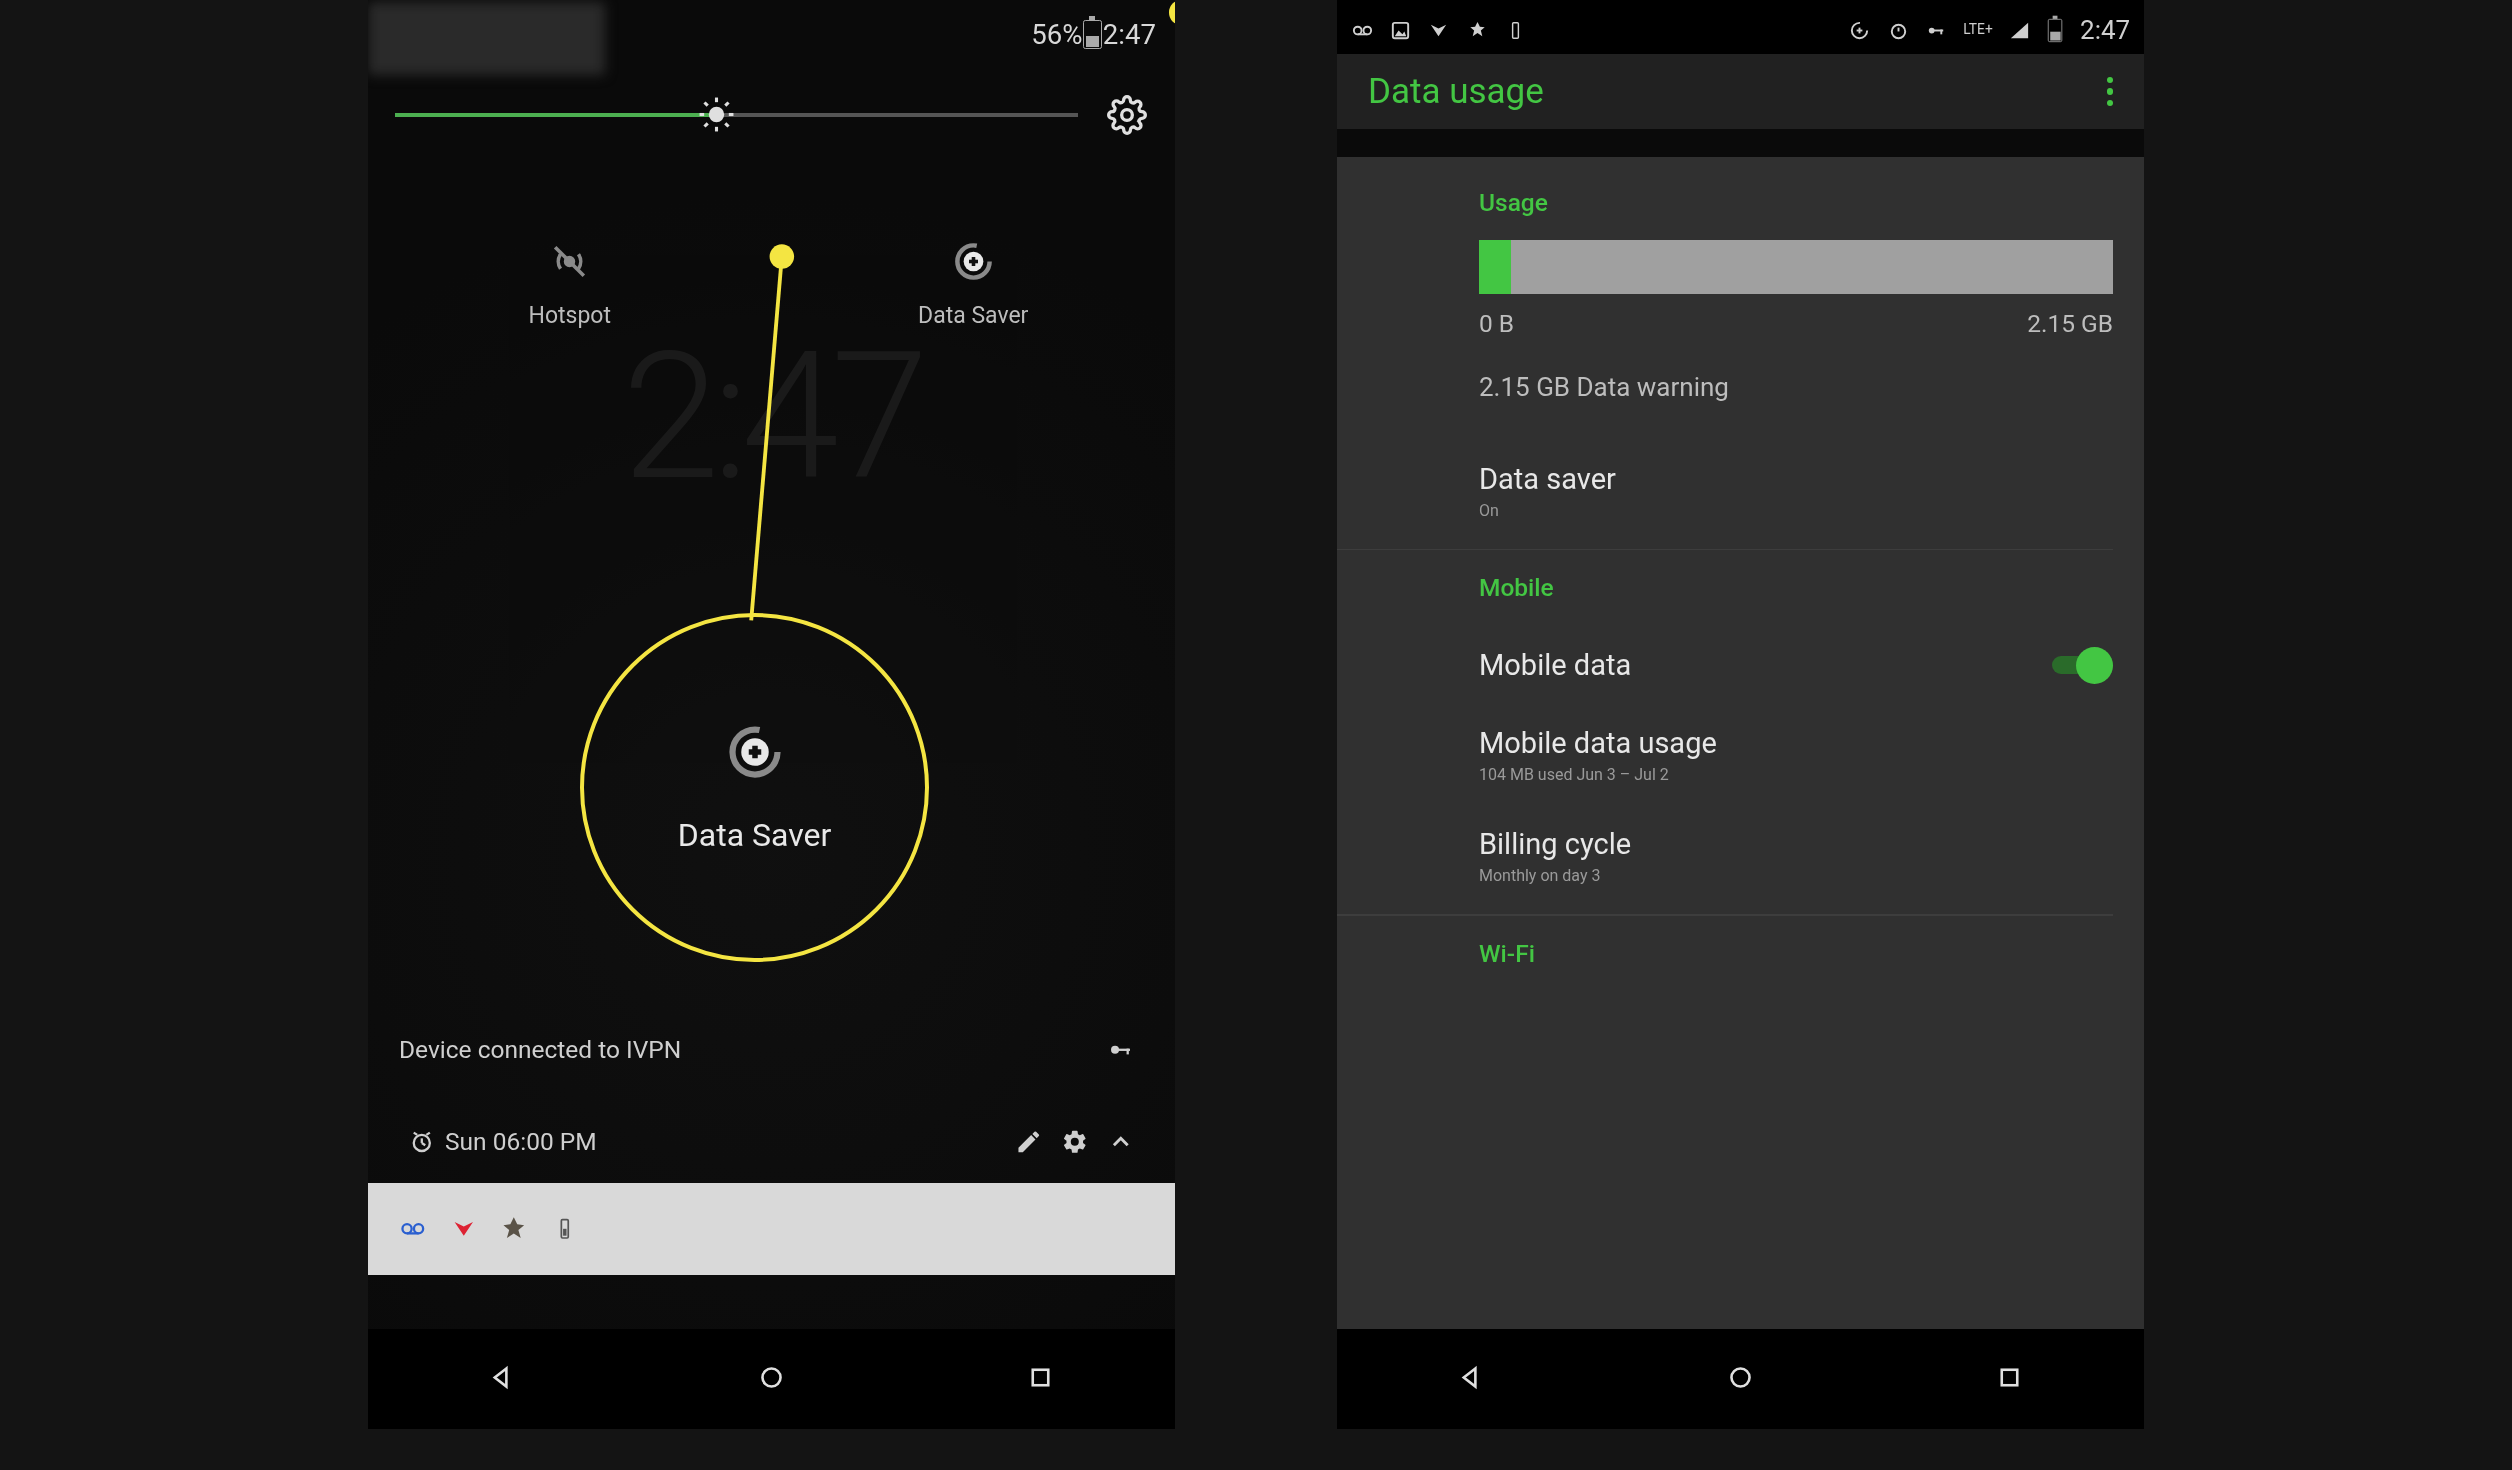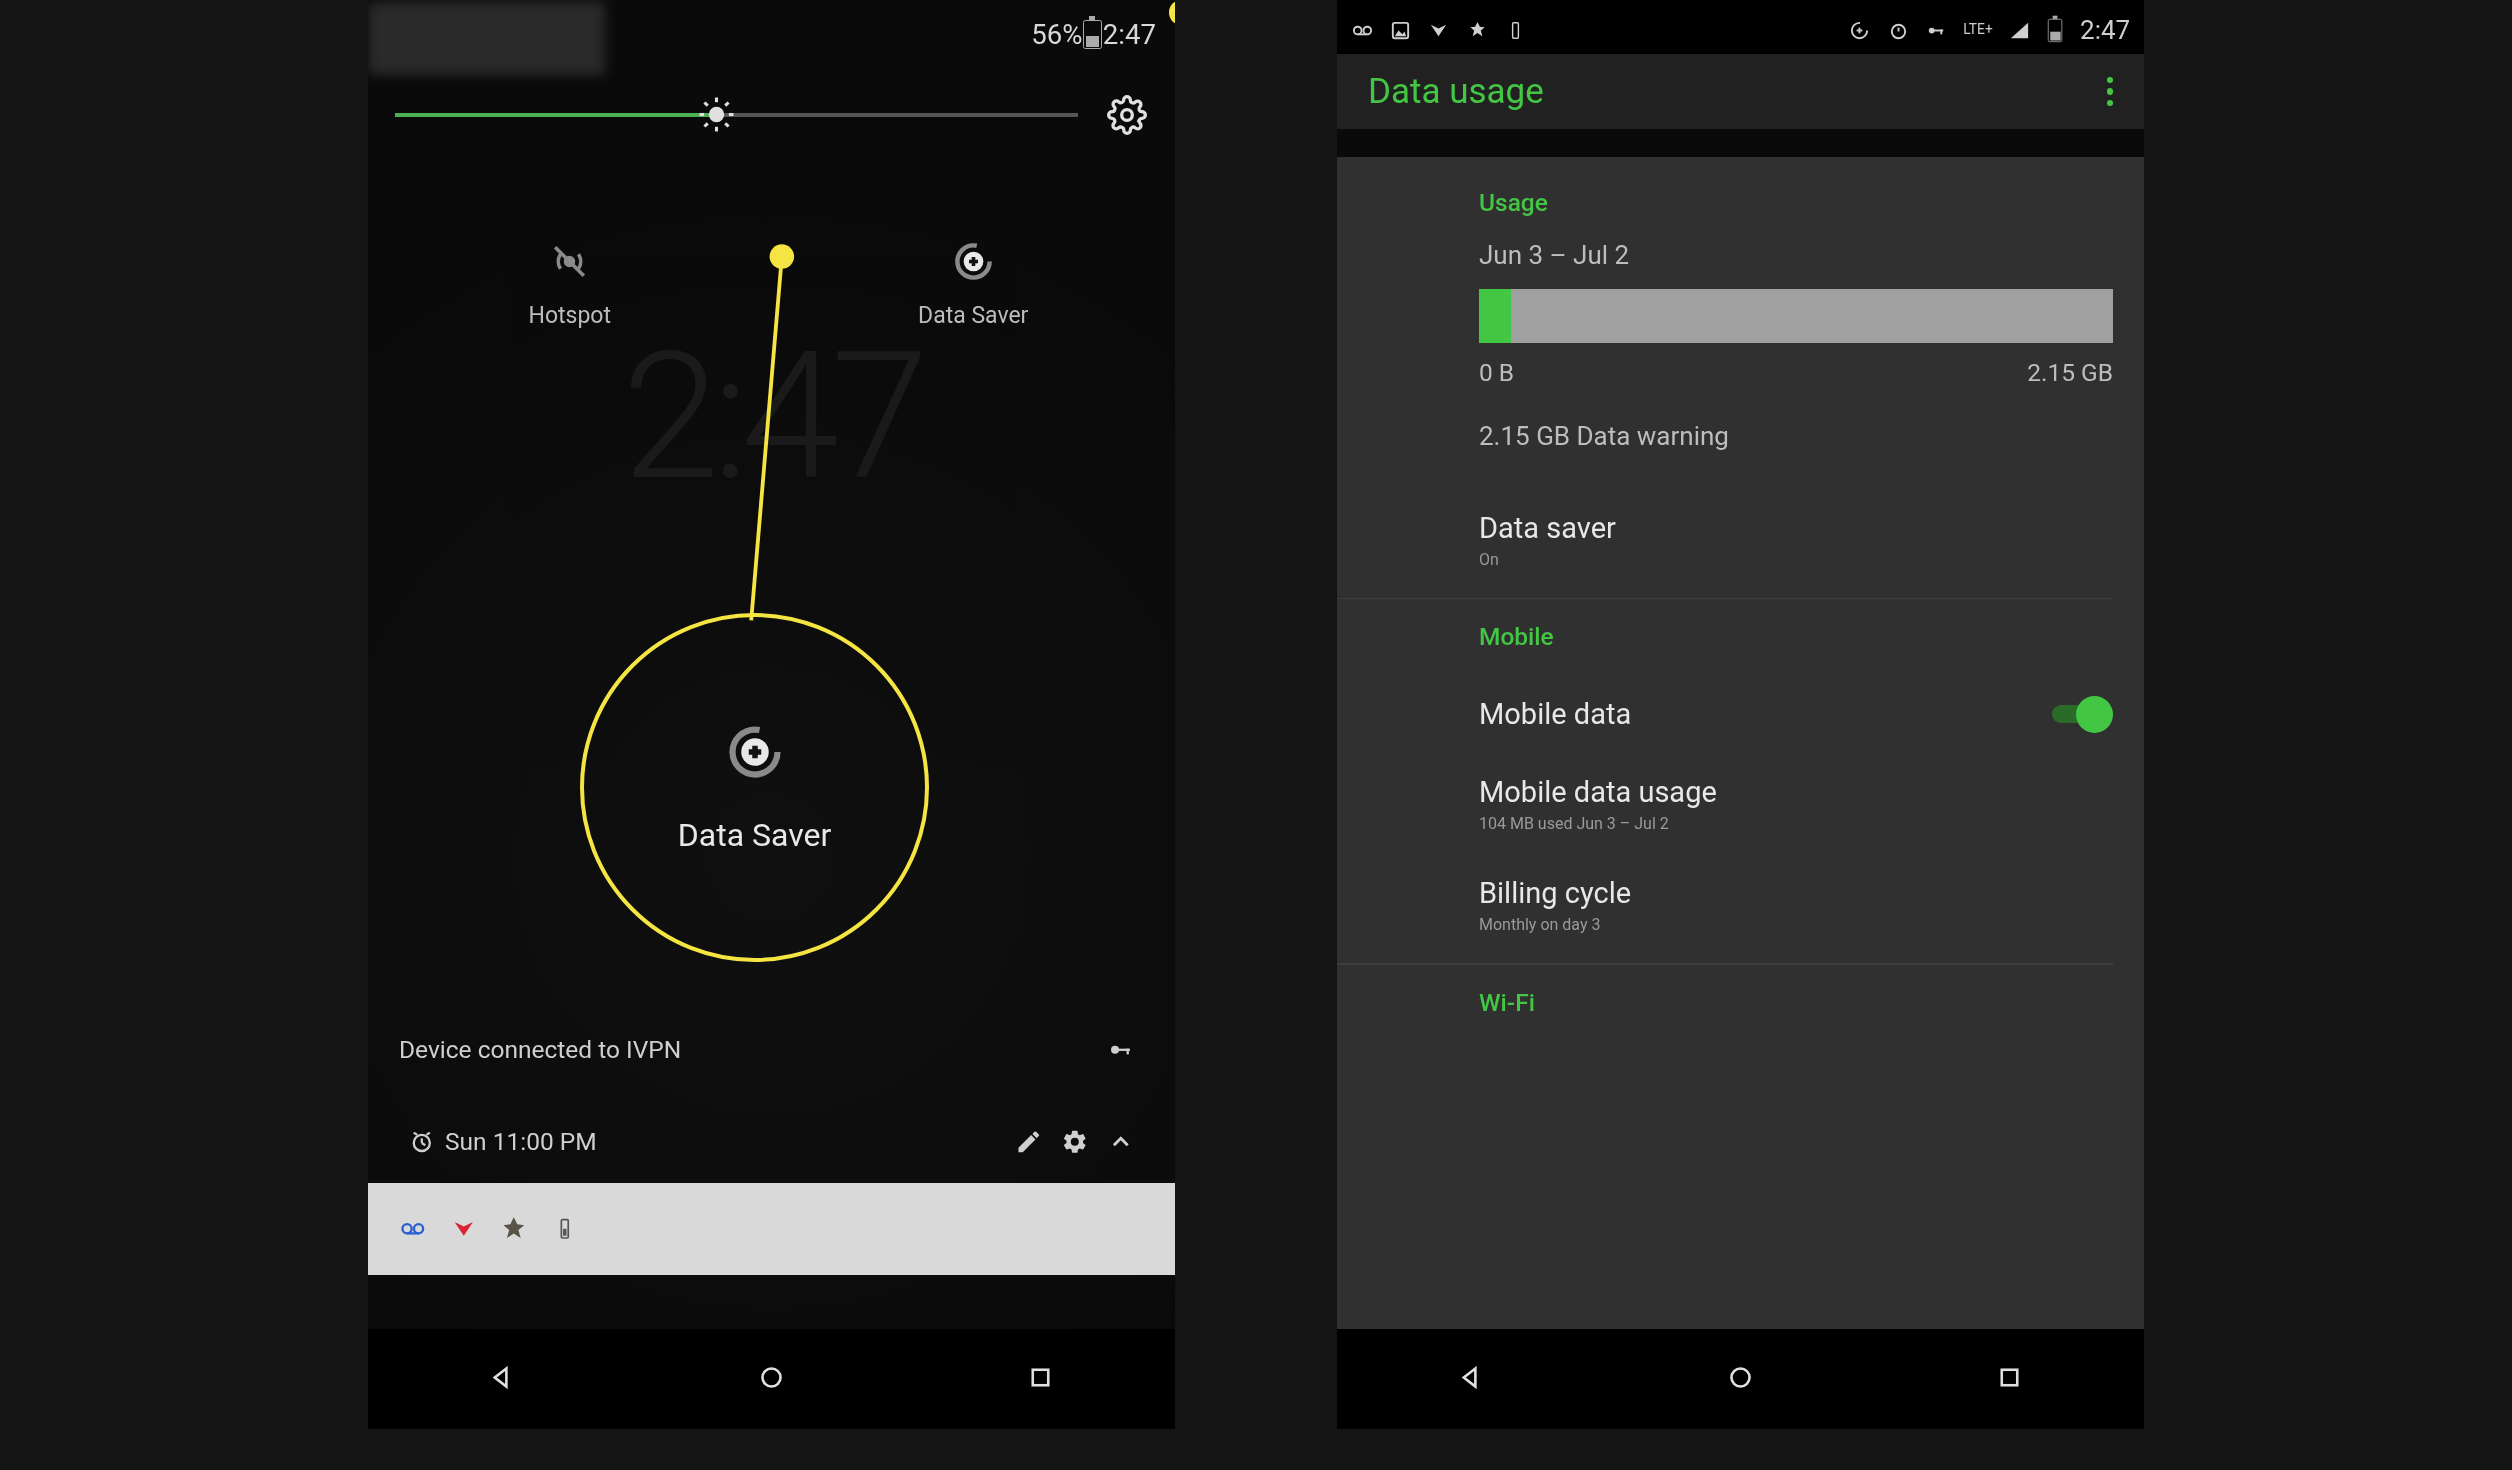--- a/index.html
+++ b/index.html
@@ -174,21 +174,21 @@
     <div class="notif notif-alarm">
       <span class="icon-slot">
         <svg viewBox="0 0 24 24" fill="none" stroke="#cfcfcf" stroke-width="2">
             <circle cx="12" cy="13" r="7"></circle>
             <line x1="12" y1="13" x2="12" y2="9"></line>
             <line x1="12" y1="13" x2="15" y2="15"></line>
             <line x1="5" y1="4" x2="8" y2="6"></line>
             <line x1="19" y1="4" x2="16" y2="6"></line>
           </svg>
       </span>
-      <span>Sun 11:00 PM</span>
+      <span>Sun 06:00 PM</span>
       <span class="spacer"></span>
       <span class="icon-slot">
           <svg viewBox="0 0 24 24" fill="#cfcfcf">
             <path d="M3 17.25V21h3.75L17.81 9.94l-3.75-3.75L3 17.25zM20.71 7.04a1 1 0 0 0 0-1.41l-2.34-2.34a1 1 0 0 0-1.41 0l-1.83 1.83 3.75 3.75 1.83-1.83z"></path>
           </svg>
         </span>
       <span class="icon-slot">
           <svg viewBox="0 0 24 24" fill="#cfcfcf">
             <path d="M19.14 12.94a7.14 7.14 0 0 0 .05-.94 7.14 7.14 0 0 0-.05-.94l2.03-1.58a.5.5 0 0 0 .12-.63l-1.92-3.32a.5.5 0 0 0-.6-.22l-2.39.96a7.03 7.03 0 0 0-1.62-.94l-.36-2.54a.5.5 0 0 0-.5-.42h-3.84a.5.5 0 0 0-.5.42l-.36 2.54c-.58.24-1.12.55-1.62.94l-2.39-.96a.5.5 0 0 0-.6.22L2.66 8.85a.5.5 0 0 0 .12.63l2.03 1.58a7.14 7.14 0 0 0-.05.94c0 .32.02.63.05.94l-2.03 1.58a.5.5 0 0 0-.12.63l1.92 3.32c.13.22.39.31.6.22l2.39-.96c.5.39 1.04.7 1.62.94l.36 2.54c.4.24.25.42.5.42h3.84c.25 0 .46-.18.5-.42l.36-2.54c.58-.24 1.12-.55 1.62-.94l2.39.96c.21.09.47 0 .6-.22l1.92-3.32a.5.5 0 0 0-.12-.63l-2.03-1.58zM12 15.5A3.5 3.5 0 1 1 12 8.5a3.5 3.5 0 0 1 0 7z"></path>
           </svg>
@@ -304,21 +304,20 @@
           <span></span>
           <span></span>
           <span></span>
         </div>
     </div>
 
     <div class="content">
 
       <div class="section">
         <div class="section-header">Usage</div>
-        <div class="period">Jun 3 – Jul 2</div>
         <div class="bar-track">
           <div class="bar-fill" style="width:5%"></div>
         </div>
         <div class="bar-labels">
           <span>0 B</span>
           <span>2.15 GB</span>
         </div>
         <div class="warn">2.15 GB Data warning</div>
 
         <div class="row">

